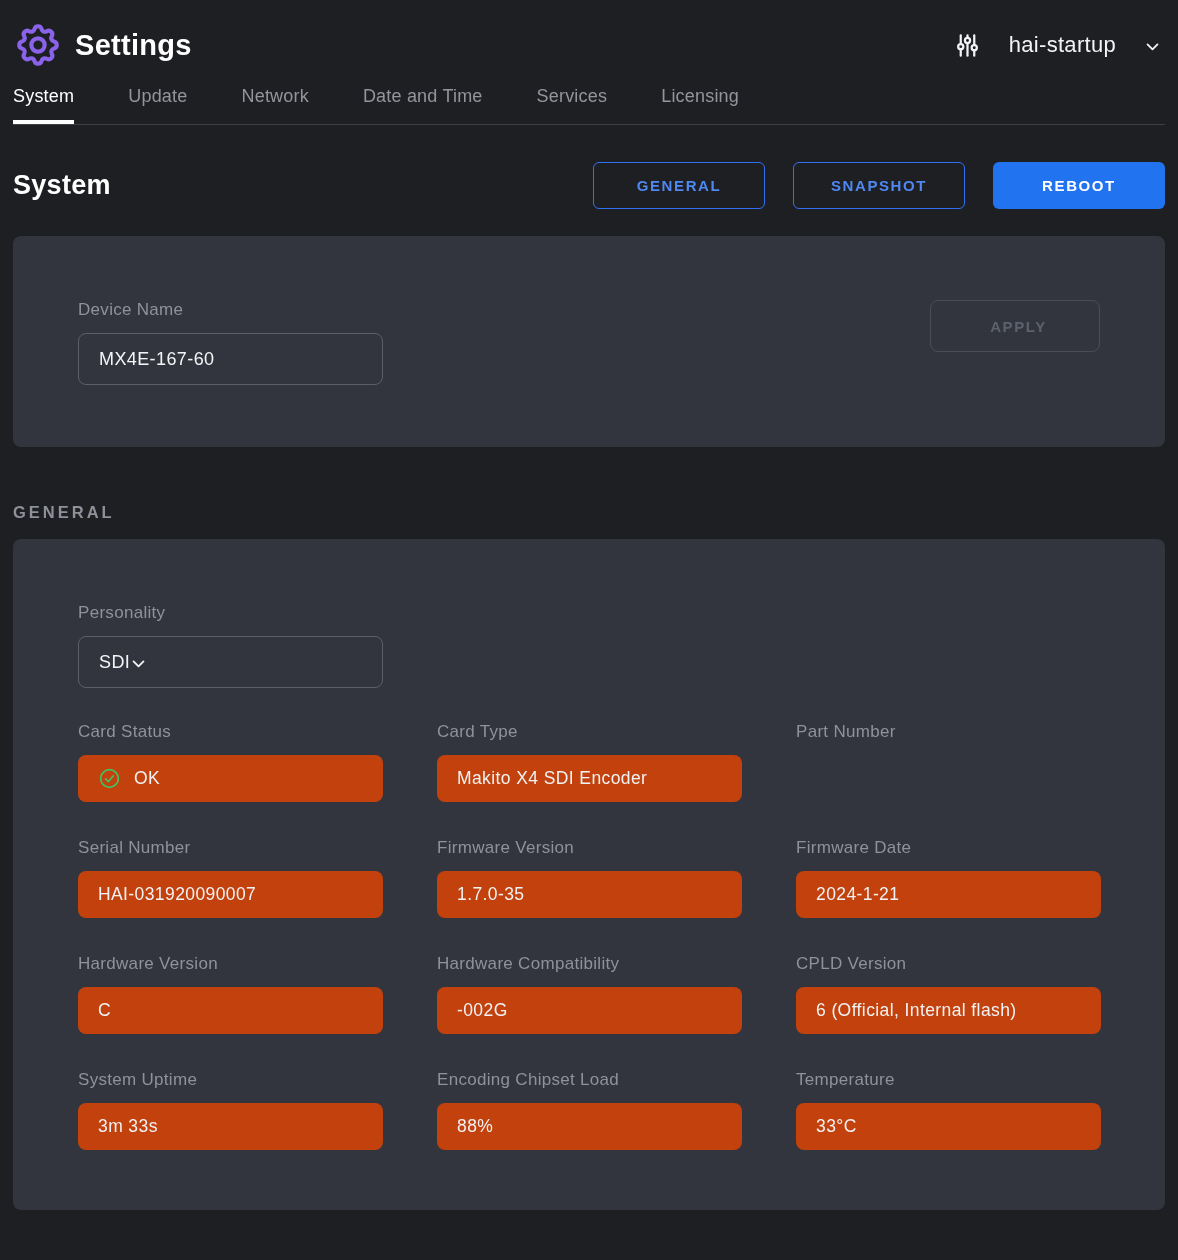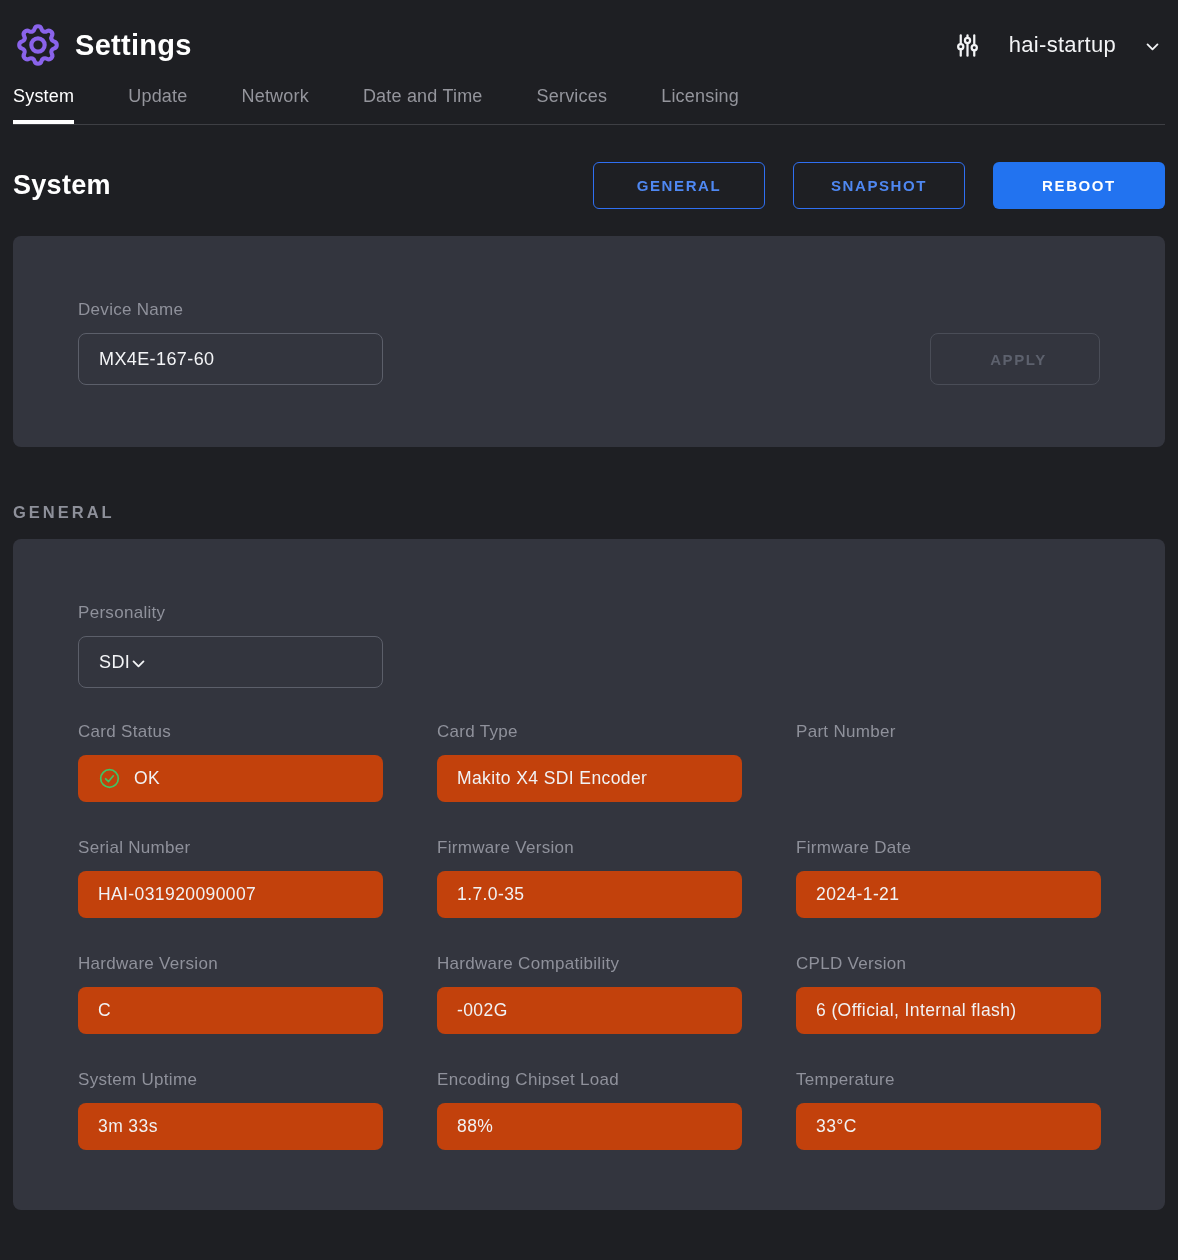--- a/index.html
+++ b/index.html
@@ -58,21 +58,21 @@
   .btn.outline { background: transparent; border: 1px solid #2f6ff2; color: #4f88f2; }
   .btn.filled  { background: #2273f0; border: none; color: #ffffff; }
 
   
   .card {
     background: #33353e; border-radius: 8px;
   }
   .device-card {
     margin-top: 27px;
     padding: 64px 65px 62px 65px;
-    display: flex; justify-content: space-between; align-items: flex-end;
+    display: flex; justify-content: space-between; 
   }
   .field-label {
     font-size: 17px; color: #8f919b; letter-spacing: 0.3px;
     margin-bottom: 13px;
   }
   .text-input {
     width: 305px; height: 52px;
     background: transparent;
     border: 1px solid #5c5f6a; border-radius: 8px;
     color: #f4f5f7; font-size: 18px; letter-spacing: 0.4px;

